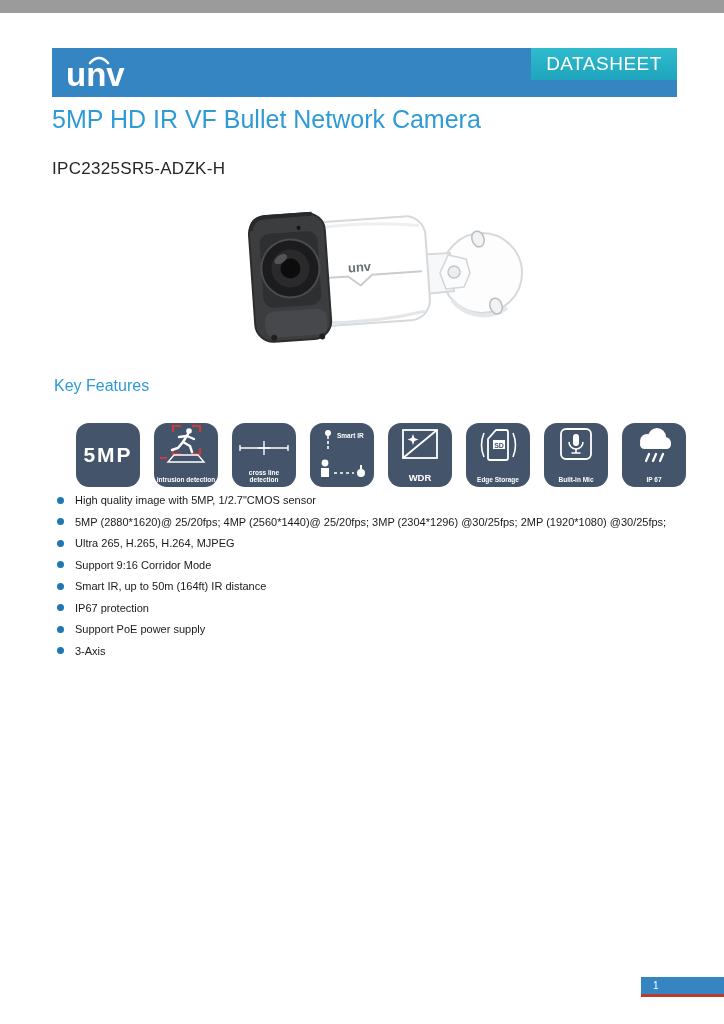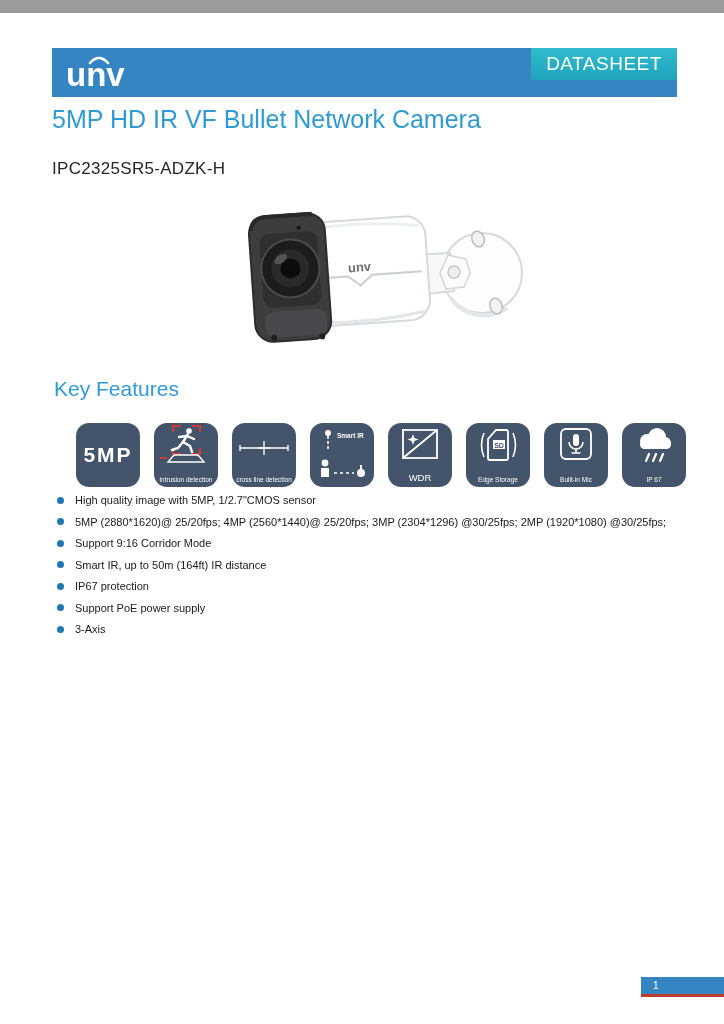--- a/index.html
+++ b/index.html
@@ -27,34 +27,34 @@
   }
   .model-number{
     position:absolute;left:52px;top:146px;
     color:#262626;font-size:17px;letter-spacing:.3px;
   }
   
   .camera-wrap{position:absolute;left:190px;top:182px;width:340px;height:160px;}
   
   .kf-heading{
     position:absolute;left:54px;top:364px;
-    color:#2e9bd6;font-size:21px;font-weight:400;
+    color:#2e9bd6;font-size:16px;font-weight:400;
   }
   .icon-row{
     position:absolute;left:76px;top:410px;display:flex;gap:14px;
   }
   .tile{
     position:relative;width:64px;height:64px;border-radius:13px;
     background:#44546a;color:#ffffff;flex:0 0 auto;
     display:flex;flex-direction:column;align-items:center;justify-content:flex-start;
   }
   .tile svg{display:block;}
   .tile-label{
     position:absolute;bottom:4px;left:2px;right:2px;text-align:center;
-    font-size:6.5px;font-weight:normal;line-height:7px;color:#ffffff;
+    font-size:6.5px;font-weight:bold;line-height:7px;color:#ffffff;
   }
   .tile-label.big{
     position:static;font-size:21px;font-weight:bold;letter-spacing:2px;
     line-height:64px;
   }
   .tile-label.wdr{font-size:9.5px;line-height:10px;}
   .smartir-text{
     position:absolute;top:9px;left:27px;font-size:6.5px;font-weight:bold;color:#fff;
   }
   
@@ -246,20 +246,24 @@
     <li>
         <span class="dot"></span>
         <span>High quality image with 5MP, 1/2.7"CMOS sensor</span>
       </li>
     <li>
         <span class="dot"></span>
         <span>5MP (2880*1620)@ 25/20fps; 4MP (2560*1440)@ 25/20fps; 3MP (2304*1296) @30/25fps; 2MP (1920*1080) @30/25fps;</span>
       </li>
     <li>
         <span class="dot"></span>
+        <span>Ultra 265, H.265, H.264, MJPEG</span>
+      </li>
+    <li>
+        <span class="dot"></span>
         <span>Support 9:16 Corridor Mode</span>
       </li>
     <li>
         <span class="dot"></span>
         <span>Smart IR, up to 50m (164ft) IR distance</span>
       </li>
     <li>
         <span class="dot"></span>
         <span>IP67 protection</span>
       </li>

